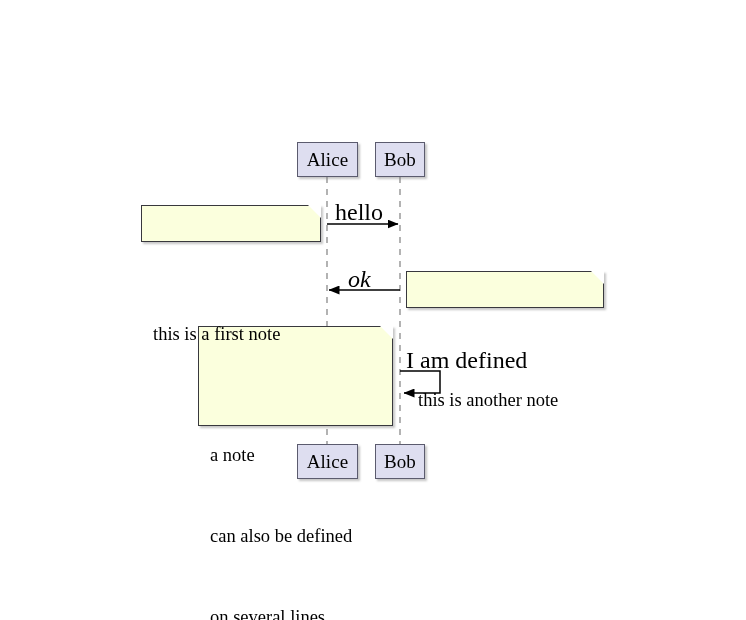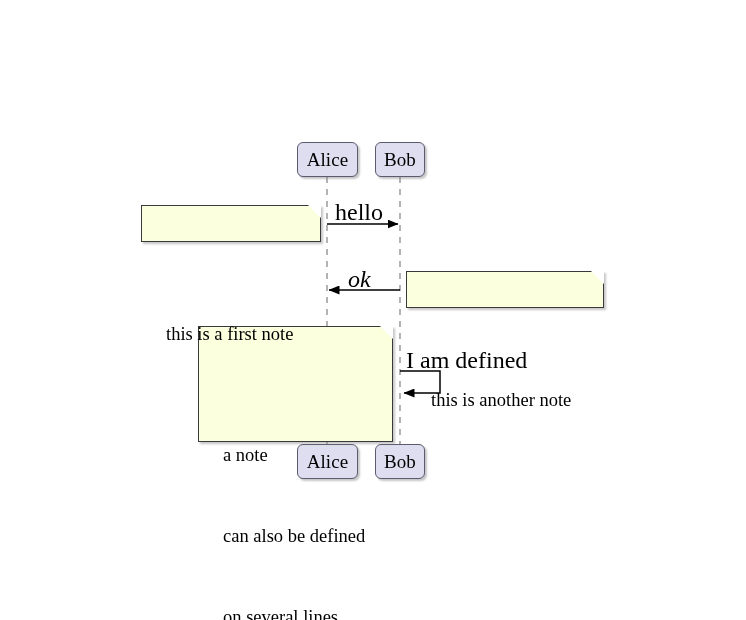--- a/index.html
+++ b/index.html
@@ -28,21 +28,21 @@
     top: 0;
     width: 746px;
     height: 620px;
   }
   
   .participant {
     position: absolute;
     box-sizing: border-box;
     background: #dedef0;
     border: 1.3px solid #5b5b6e;
-    border-radius: 6px;
+    border-radius: 0;
     box-shadow: 2px 2px 2px rgba(128,128,128,0.45);
     display: flex;
     align-items: center;
     justify-content: center;
     font-size: 19px;
     line-height: 1;
     letter-spacing: 0.1px;
     white-space: nowrap;
   }
   
@@ -60,21 +60,21 @@
   .note .fold-tri {
     position: absolute;
     top: -1px;
     right: -1px;
     width: 0;
     height: 0;
     border-left: 13px solid transparent;
     border-top: 13px solid #ffffff;
   }
   .note-body { position: relative; z-index: 2; }
-  .note-line { display: block; margin-left: 13px; }
+  .note-line { display: block; }
   
   .msg-label {
     position: absolute;
     font-size: 24px;
     line-height: 1;
     white-space: nowrap;
   }
   svg { display: block; }
 </style>
 </head>
@@ -118,21 +118,21 @@
     </span>
   </div>
 
   <div class="note" style="left:406px; top:271px; width:198px; height:37px;">
     <span class="fold-tri"></span>
     <span class="note-body">
       <span class="note-line">this is another note</span>
     </span>
   </div>
 
-  <div class="note" style="left:198px; top:326px; width:195px; height:116px;">
+  <div class="note" style="left:198px; top:326px; width:195px; height:100px;">
     <span class="fold-tri"></span>
     <span class="note-body">
       <span class="note-line">a note</span>
       <span class="note-line">can also be defined</span>
       <span class="note-line">on several lines</span>
     </span>
   </div>
 
   <div class="msg-label" style="left:335px; top:200px;">hello</div>
 

